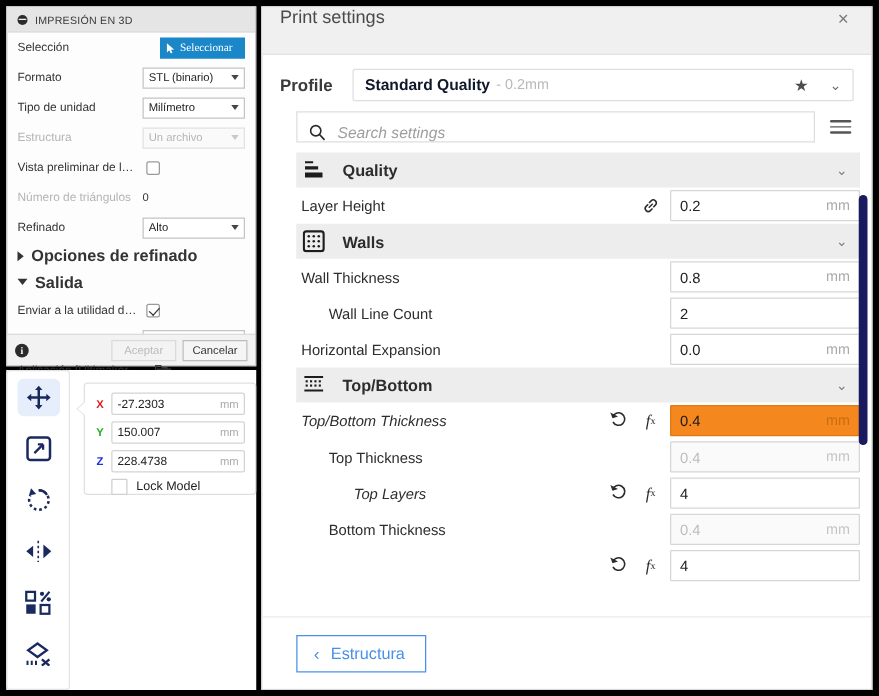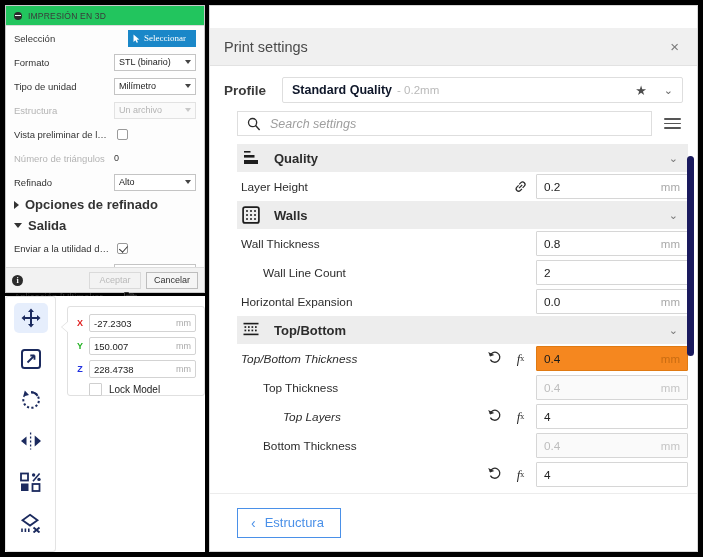--- a/index.html
+++ b/index.html
@@ -12,21 +12,21 @@
   }
   #root { position: relative; width: 703px; height: 557px; background: #000; }
 
   
   #export3d {
     position: absolute; left: 5px; top: 5px; width: 200px; height: 288px;
     background: #fdfdfd; border: 1px solid #c9c9c9;
     font-size: 9.5px; color: #333;
   }
   #export3d .hdr {
-    height: 20px; background: #22c55e; border-bottom: 1px solid #dcdcdc;
+    height: 20px; background: #e5e5e5; border-bottom: 1px solid #dcdcdc;
     display: flex; align-items: center; padding: 0 8px; gap: 6px;
     font-size: 8.5px; letter-spacing: .2px; color: #3a3a3a;
   }
   #export3d .hdr .pin {
     width: 8px; height: 8px; border-radius: 50%; background: #2b2b2b;
     position: relative; flex: 0 0 auto;
   }
   #export3d .hdr .pin::after {
     content:""; position:absolute; left:1px; top:3.2px; width:6px; height:1.6px; background:#f2f2f2;
   }
@@ -110,38 +110,38 @@
   .lockbox { width:13px;height:13px;border:1px solid #cfcfcf;background:#fff;border-radius:1px; }
   .lockrow .lt { font-size:10px; color:#222; }
 
   
   #printpanel {
     position:absolute; left:209px; top:5px; width:489px; height:547px;
     background:#fff; border:1px solid #d8d8d8; overflow:hidden;
   }
   #ps-title {
     height:38px; background:#f0f0f0; border-bottom:1px solid #e2e2e2;
-    display:flex; align-items:center; padding:0 14px;margin-top:22px;
+    display:flex; padding:0 14px;
   }
   #ps-title .t { font-size:14.5px; color:#4a4a4a; }
   #ps-title .x { margin-left:auto; font-size:15px; color:#7a7a7a; line-height:1; padding:2px 4px; }
   #ps-profile { display:flex; align-items:center; padding:11px 14px 6px 14px; gap:16px; }
   #ps-profile .plabel { font-size:13.5px; font-weight:bold; color:#3a3a3a; }
   #ps-profile .pbox {
     flex:1 1 auto; height:26px; border:1px solid #dedede; background:#fff; border-radius:2px;
     display:flex; align-items:center; padding:0 9px; gap:5px;
   }
   #ps-profile .pbox .pn { font-size:12.5px; font-weight:bold; color:#0f172a; }
   #ps-profile .pbox .pv { font-size:11.5px; color:#b9b9b9; }
   #ps-profile .pbox .star { margin-left:auto; font-size:13px; color:#4d4d4d; }
   #ps-profile .pbox .chev { margin-left:12px; color:#666; font-size:11px; }
   #ps-search { display:flex; align-items:center; padding:2px 14px 8px 27px; gap:12px; }
   #ps-search .sbox {
     flex:1 1 auto; height:25px; border:1px solid #dedede; background:#fff;
-    display:flex; align-items:center; gap:9px; padding:0 9px;
+    display:flex; align-items:flex-end; gap:9px; padding:0 9px;
   }
   #ps-search .sbox .sph { font-size:12.5px; color:#9e9e9e; font-style:italic; }
   #ps-search .burger { display:flex;flex-direction:column;gap:3px;width:19px;padding-right:2px; }
   #ps-search .burger i { display:block; height:1.7px; background:#555; border-radius:1px; }
 
   #ps-list { position:relative; padding-left:27px; padding-right:9px; }
   .cat {
     display:flex; align-items:center; height:28px; background:#ededed;
     padding:0 6px 0 4px; gap:13px;
   }

